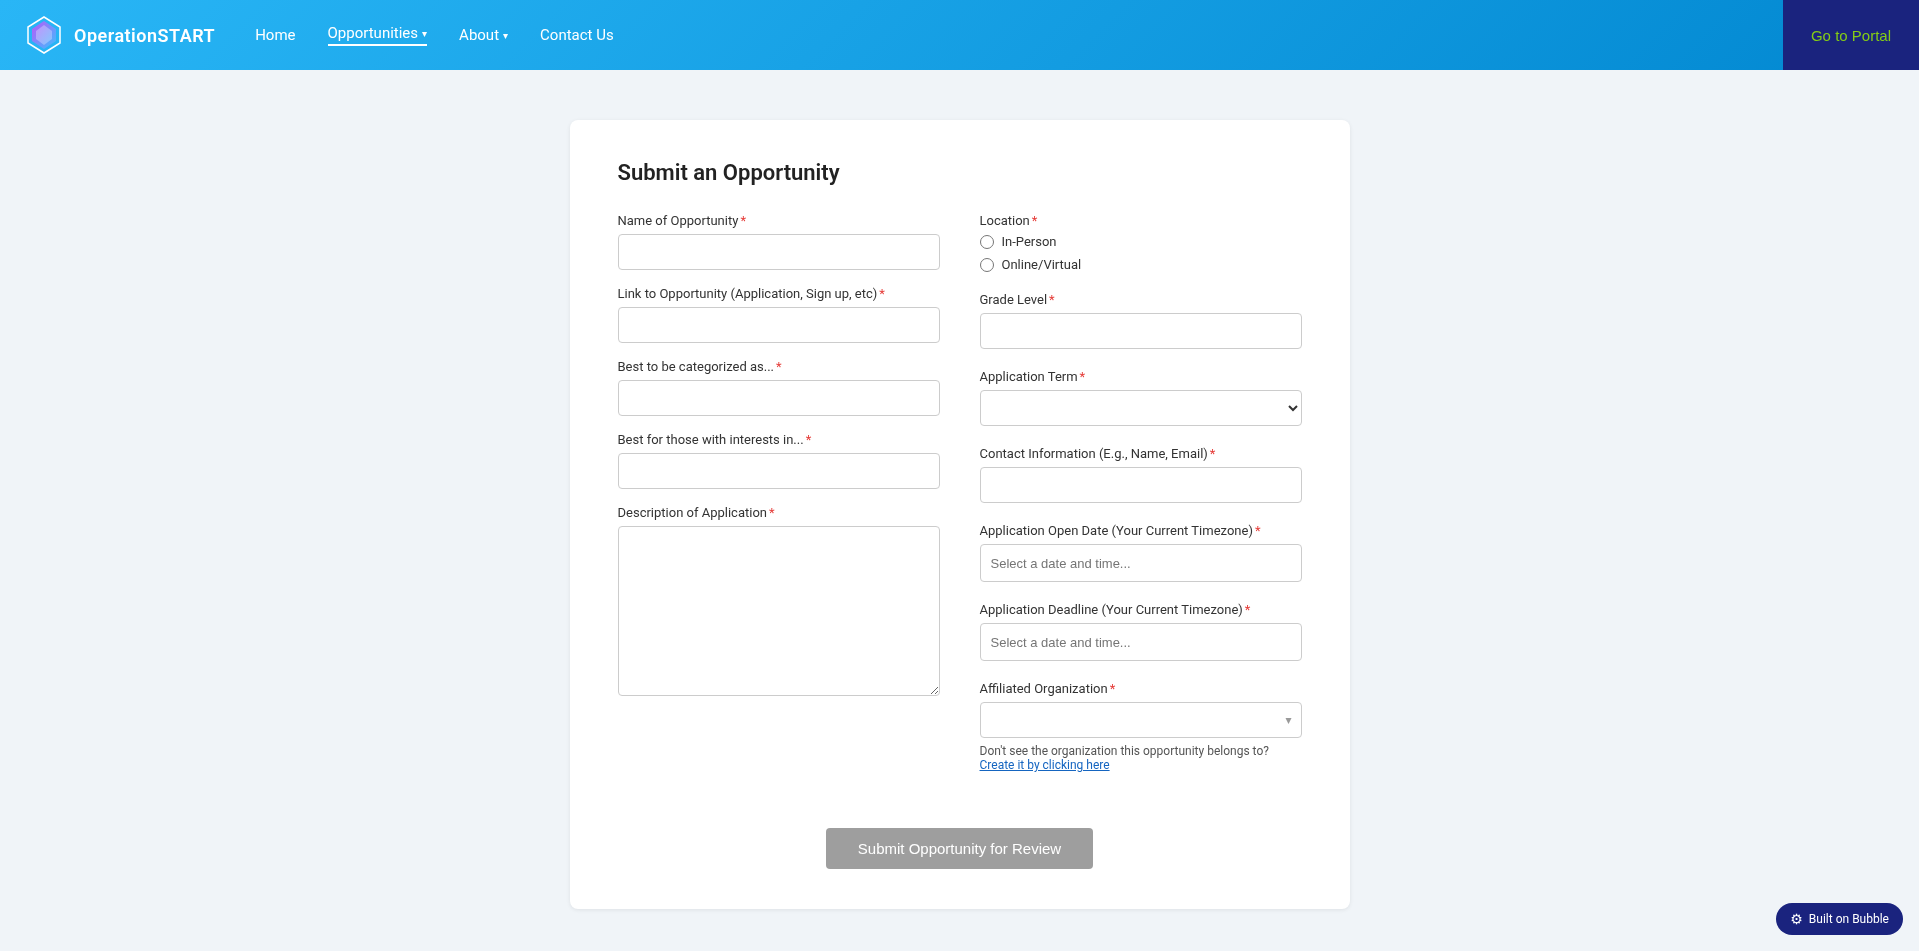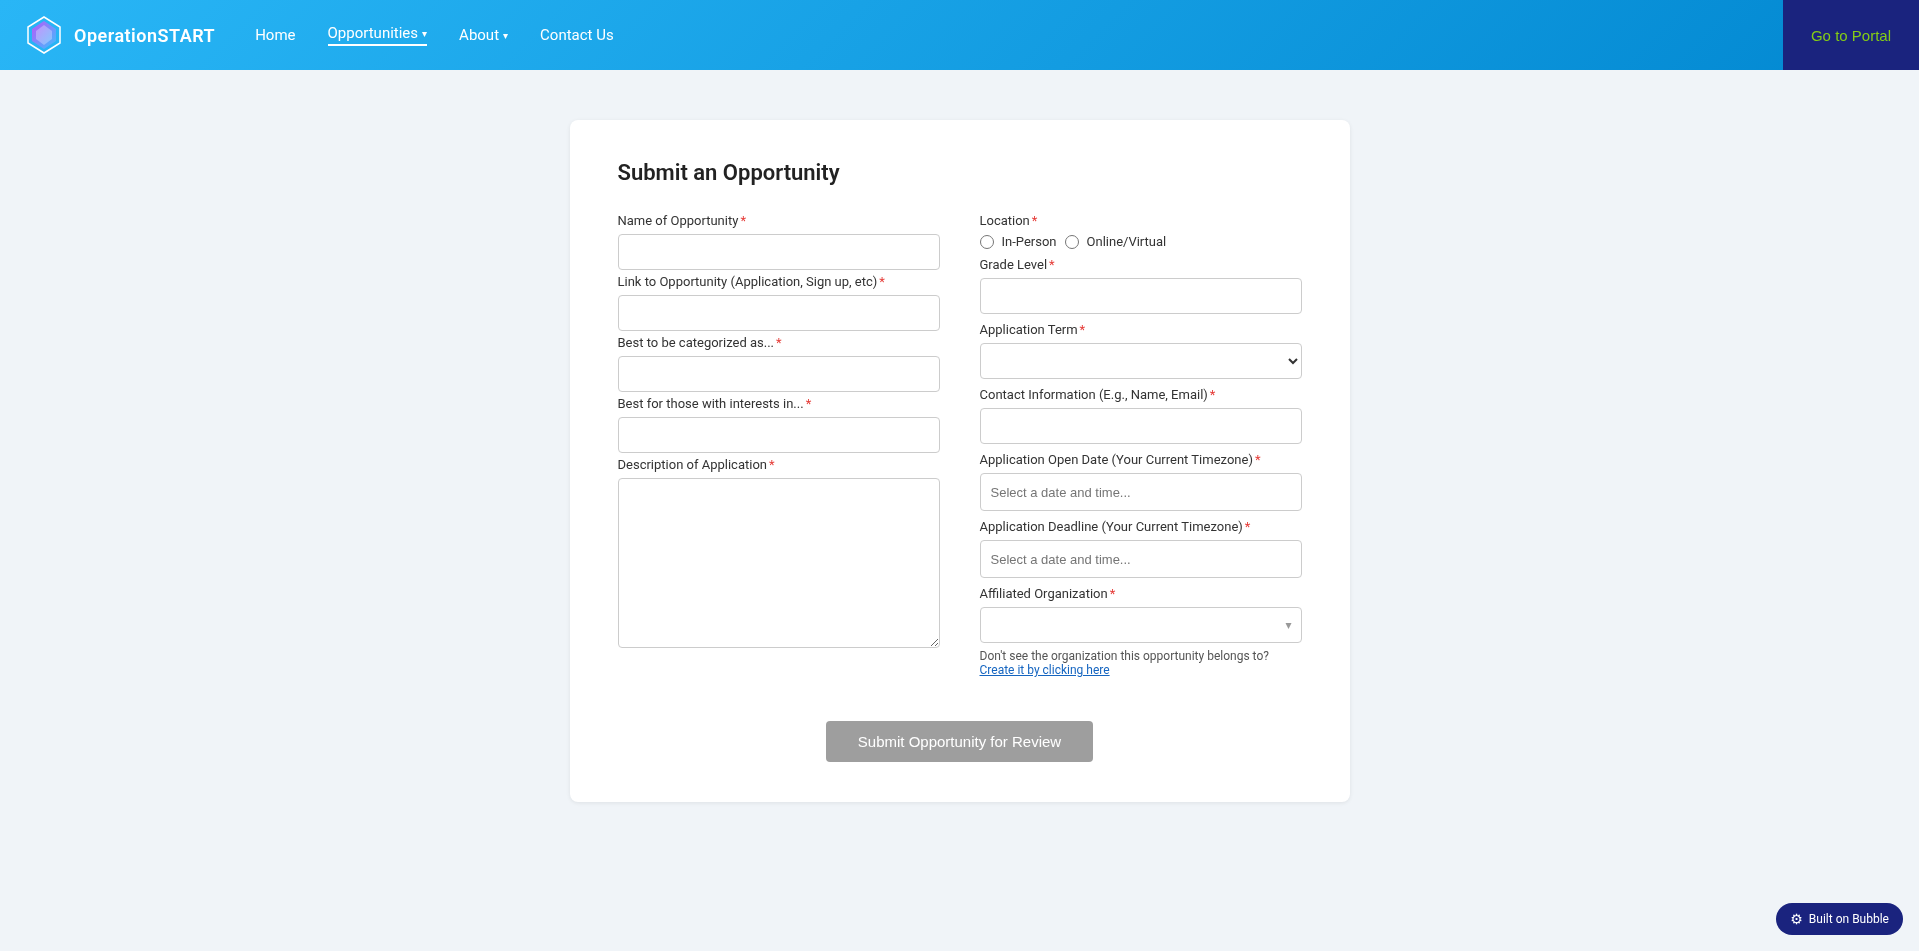--- a/index.html
+++ b/index.html
@@ -119,21 +119,21 @@
       gap: 0;
     }
 
     .form-right {
       display: flex;
       flex-direction: column;
       gap: 4px;
     }
 
     .field-group {
-      margin-bottom: 4px;
+      margin-bottom: 16px;
     }
 
     .field-label {
       font-size: 13px;
       color: #333;
       margin-bottom: 6px;
       display: flex;
       align-items: center;
       gap: 2px;
     }
@@ -177,21 +177,21 @@
       font-size: 13px;
       color: #333;
       outline: none;
       resize: vertical;
       font-family: inherit;
     }
 
     
     .radio-group {
       display: flex;
-      flex-direction: row;
+      flex-direction: column;
       gap: 8px;
       margin-top: 6px;
     }
 
     .radio-option {
       display: flex;
       align-items: center;
       gap: 8px;
       font-size: 13px;
       color: #333;

